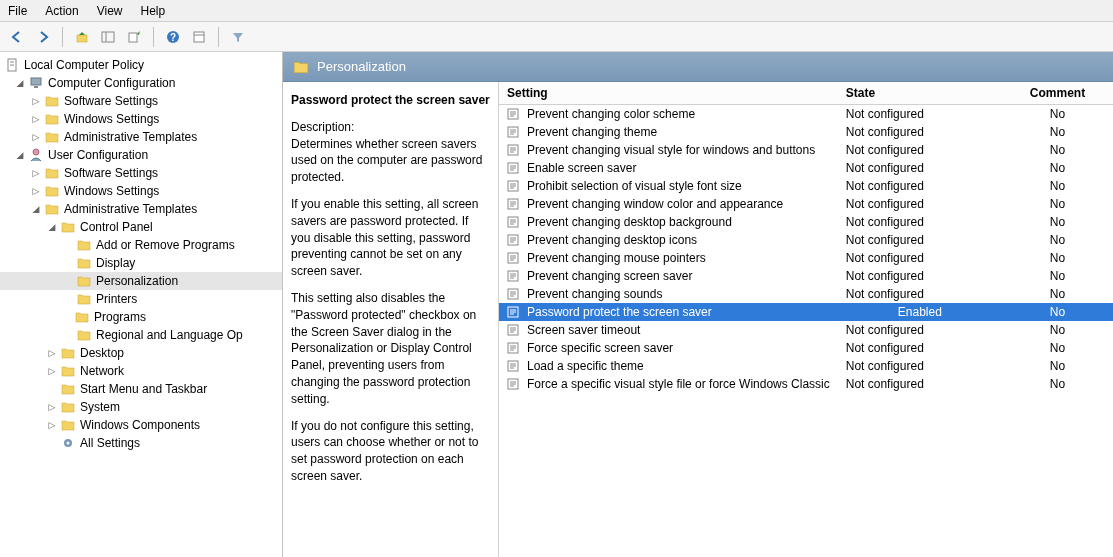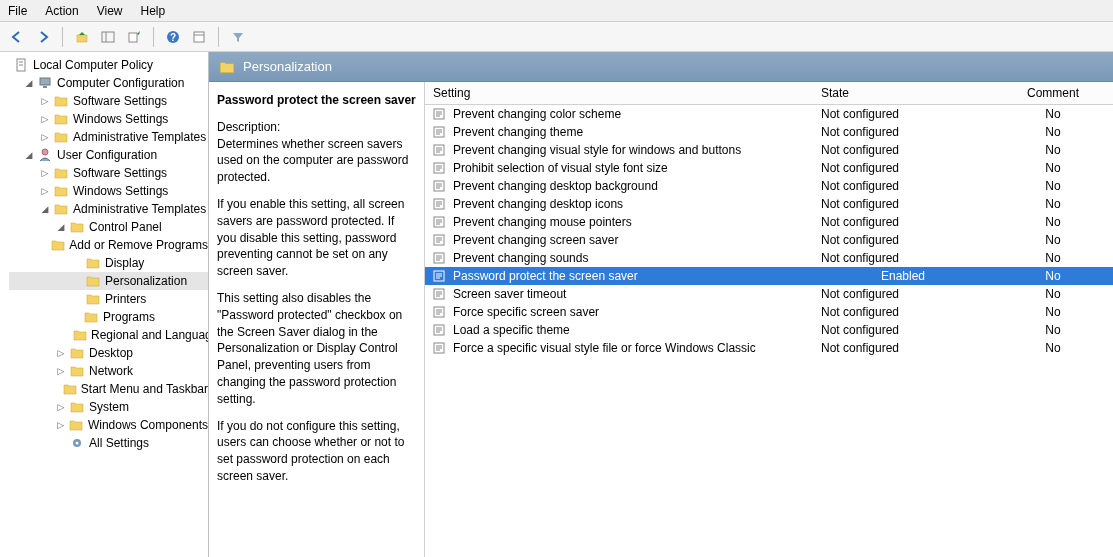--- a/index.html
+++ b/index.html
@@ -37,26 +37,25 @@
   display: flex; align-items: center; justify-content: center;
   border: 1px solid transparent;
 }
 .divider { width: 1px; height: 20px; background: #c0c0c0; margin: 0 4px; }
 .main {
   display: flex;
   flex: 1;
   overflow: hidden;
 }
 .tree-pane {
-  width: 200px;
+  width: 283px;
   border-right: 1px solid #c0c0c0;
   overflow-y: auto;
   padding: 4px 0;
   background: #fff;
-  margin-left: 9px;
 }
 .tree-node { white-space: nowrap; }
 .tree-row {
   display: flex; align-items: center;
   padding: 1px 0;
   cursor: default;
   line-height: 16px;
 }
 .tree-row.selected { background: #e5e5e5; }
 .expander {
@@ -96,21 +95,21 @@
 .desc-pane .title { font-weight: bold; margin-bottom: 10px; }
 .desc-pane a { color: #0060c0; text-decoration: underline; }
 .desc-pane p { margin-bottom: 10px; }
 .settings-pane {
   flex: 1;
   overflow: auto;
 }
 .settings-table { width: 100%; border-collapse: collapse; }
 .settings-table th {
   text-align: left;
-  font-weight: normal;
+  font-weight: bold;
   padding: 4px 8px;
   border-bottom: 1px solid #d0d0d0;
   background: #fcfcfc;
   font-size: 12px;
 }
 .settings-table th:nth-child(2) { text-align: left; width: 180px; }
 .settings-table th:nth-child(3) { text-align: center; width: 120px; }
 .settings-table td {
   padding: 2px 8px;
   font-size: 12px;
@@ -276,21 +275,21 @@
         </div>
       <div class="tree-row" style="padding-left:46px">
           <span class="expander">◢</span>
           <span class="tree-icon">
             <svg width="14" height="12" viewBox="0 0 14 12">
               <path class="folder-svg" d="M1 2 L5 2 L6 3 L13 3 L13 11 L1 11 Z"></path>
             </svg>
           </span>
           <span>Control Panel</span>
         </div>
-      <div class="tree-row" style="padding-left:40px">
+      <div class="tree-row" style="padding-left:62px">
           <span class="expander"></span>
           <span class="tree-icon">
             <svg width="14" height="12" viewBox="0 0 14 12">
               <path class="folder-svg" d="M1 2 L5 2 L6 3 L13 3 L13 11 L1 11 Z"></path>
             </svg>
           </span>
           <span>Add or Remove Programs</span>
         </div>
       <div class="tree-row" style="padding-left:62px">
           <span class="expander"></span>
@@ -470,21 +469,51 @@
               <tr class="data">
                 <td>
                   <span class="setting-icon">
                     <svg width="12" height="12" viewBox="0 0 12 12">
                       <rect x="1" y="1" width="10" height="10" fill="none" stroke="#888"></rect>
                       <line x1="3" y1="4" x2="9" y2="4" stroke="#888"></line>
                       <line x1="3" y1="6" x2="9" y2="6" stroke="#888"></line>
                       <line x1="3" y1="8" x2="7" y2="8" stroke="#888"></line>
                     </svg>
                   </span>
+                  <span>Enable screen saver</span>
+                </td>
+                <td>Not configured</td>
+                <td style="text-align: center;">No</td>
+              </tr>
+              <tr class="data">
+                <td>
+                  <span class="setting-icon">
+                    <svg width="12" height="12" viewBox="0 0 12 12">
+                      <rect x="1" y="1" width="10" height="10" fill="none" stroke="#888"></rect>
+                      <line x1="3" y1="4" x2="9" y2="4" stroke="#888"></line>
+                      <line x1="3" y1="6" x2="9" y2="6" stroke="#888"></line>
+                      <line x1="3" y1="8" x2="7" y2="8" stroke="#888"></line>
+                    </svg>
+                  </span>
                   <span>Prohibit selection of visual style font size</span>
+                </td>
+                <td>Not configured</td>
+                <td style="text-align: center;">No</td>
+              </tr>
+              <tr class="data">
+                <td>
+                  <span class="setting-icon">
+                    <svg width="12" height="12" viewBox="0 0 12 12">
+                      <rect x="1" y="1" width="10" height="10" fill="none" stroke="#888"></rect>
+                      <line x1="3" y1="4" x2="9" y2="4" stroke="#888"></line>
+                      <line x1="3" y1="6" x2="9" y2="6" stroke="#888"></line>
+                      <line x1="3" y1="8" x2="7" y2="8" stroke="#888"></line>
+                    </svg>
+                  </span>
+                  <span>Prevent changing window color and appearance</span>
                 </td>
                 <td>Not configured</td>
                 <td style="text-align: center;">No</td>
               </tr>
               <tr class="data">
                 <td>
                   <span class="setting-icon">
                     <svg width="12" height="12" viewBox="0 0 12 12">
                       <rect x="1" y="1" width="10" height="10" fill="none" stroke="#888"></rect>
                       <line x1="3" y1="4" x2="9" y2="4" stroke="#888"></line>

